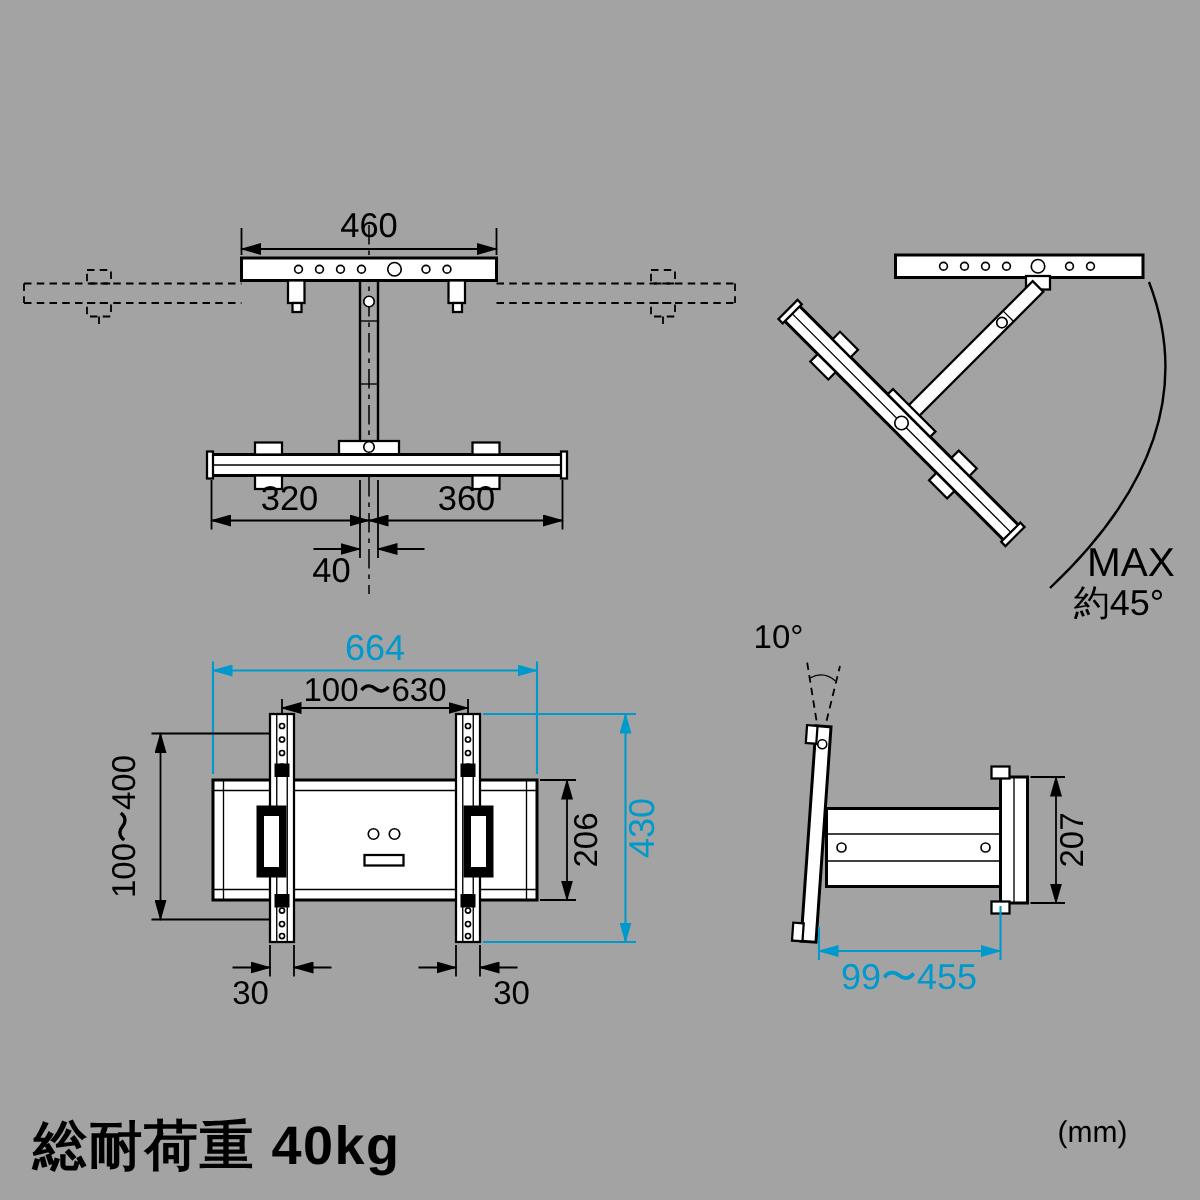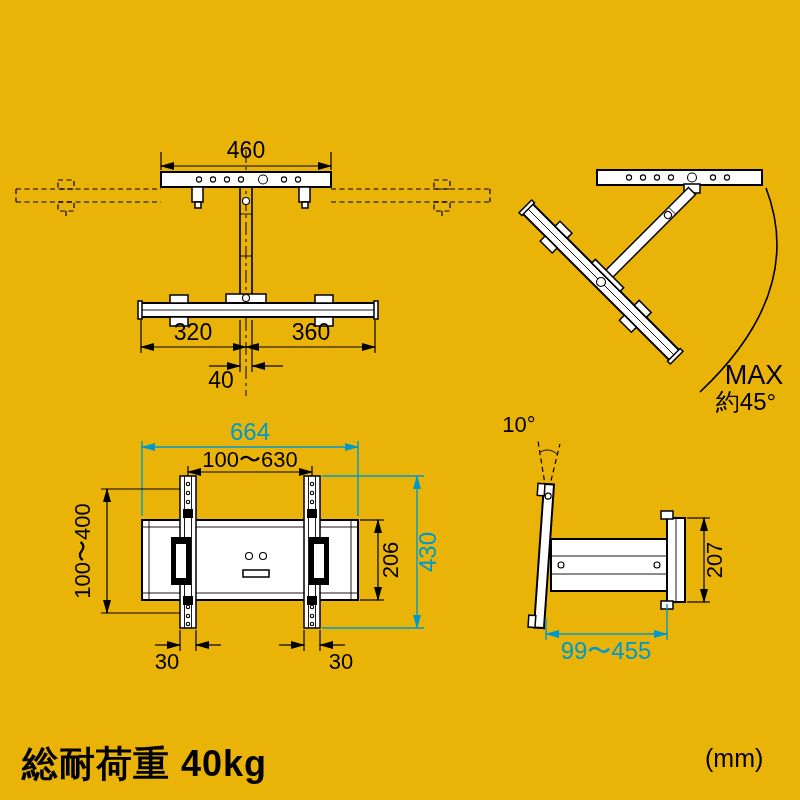--- a/index.html
+++ b/index.html
@@ -1,37 +1,37 @@
 <!DOCTYPE html>
 <html><head>
 <meta charset="utf-8">
 <style>
   html,body{margin:0;padding:0;}
   body{width:800px;height:800px;background:#fff;}
-  .stage{position:relative;width:800px;height:800px;background:#eab308;overflow:hidden;
+  .stage{position:relative;width:800px;height:800px;background:#a3a3a3;overflow:hidden;
          font-family:"Liberation Sans","DejaVu Sans",sans-serif;}
   .stage svg{position:absolute;left:0;top:0;}
   text{fill:#000;font-family:"Liberation Sans","DejaVu Sans",sans-serif;}
   .dimtxt{font-size:23px;}
   .dimtxt-sm{font-size:22px;}
   .cyantxt{fill:#0099cc;font-size:24px;}
   .maxtxt{font-size:27px;}
   .angtxt{font-size:24px;}
   .ol{fill:#fff;stroke:#000;stroke-width:2;}
   .ol15{fill:#fff;stroke:#000;stroke-width:1.5;}
   .ln{stroke:#000;stroke-width:1.6;fill:none;}
   .thin{stroke:#000;stroke-width:0.9;fill:none;}
   .dash{stroke:#000;stroke-width:1.2;fill:none;stroke-dasharray:5 3.5;}
   .cline{stroke:#000;stroke-width:1;fill:none;stroke-dasharray:13 4 3 4;}
   .dim{stroke:#000;stroke-width:1.2;fill:none;}
   .dimc{stroke:#0099cc;stroke-width:1.4;fill:none;}
   .hole{fill:#fff;stroke:#000;stroke-width:1.1;}
   .solid{fill:#000;stroke:none;}
   .footer-load{position:absolute;left:22px;top:740px;font-size:36px;font-weight:700;color:#000;letter-spacing:1px;}
-  .footer-unit{position:absolute;left:705px;top:744px;font-size:25px;color:#000;}
+  .footer-unit{position:absolute;left:705px;top:744px;font-size:20px;color:#000;}
 </style>
 </head>
 <body>
 
 <div class="stage">
 <svg width="800" height="800" viewBox="0 0 800 800">
   <defs>
     <marker id="arrB" markerUnits="userSpaceOnUse" markerWidth="14" markerHeight="8" refX="13" refY="4" orient="auto-start-reverse">
       <path d="M0,0 L14,4 L0,8 Z" fill="#000"></path>
     </marker>

